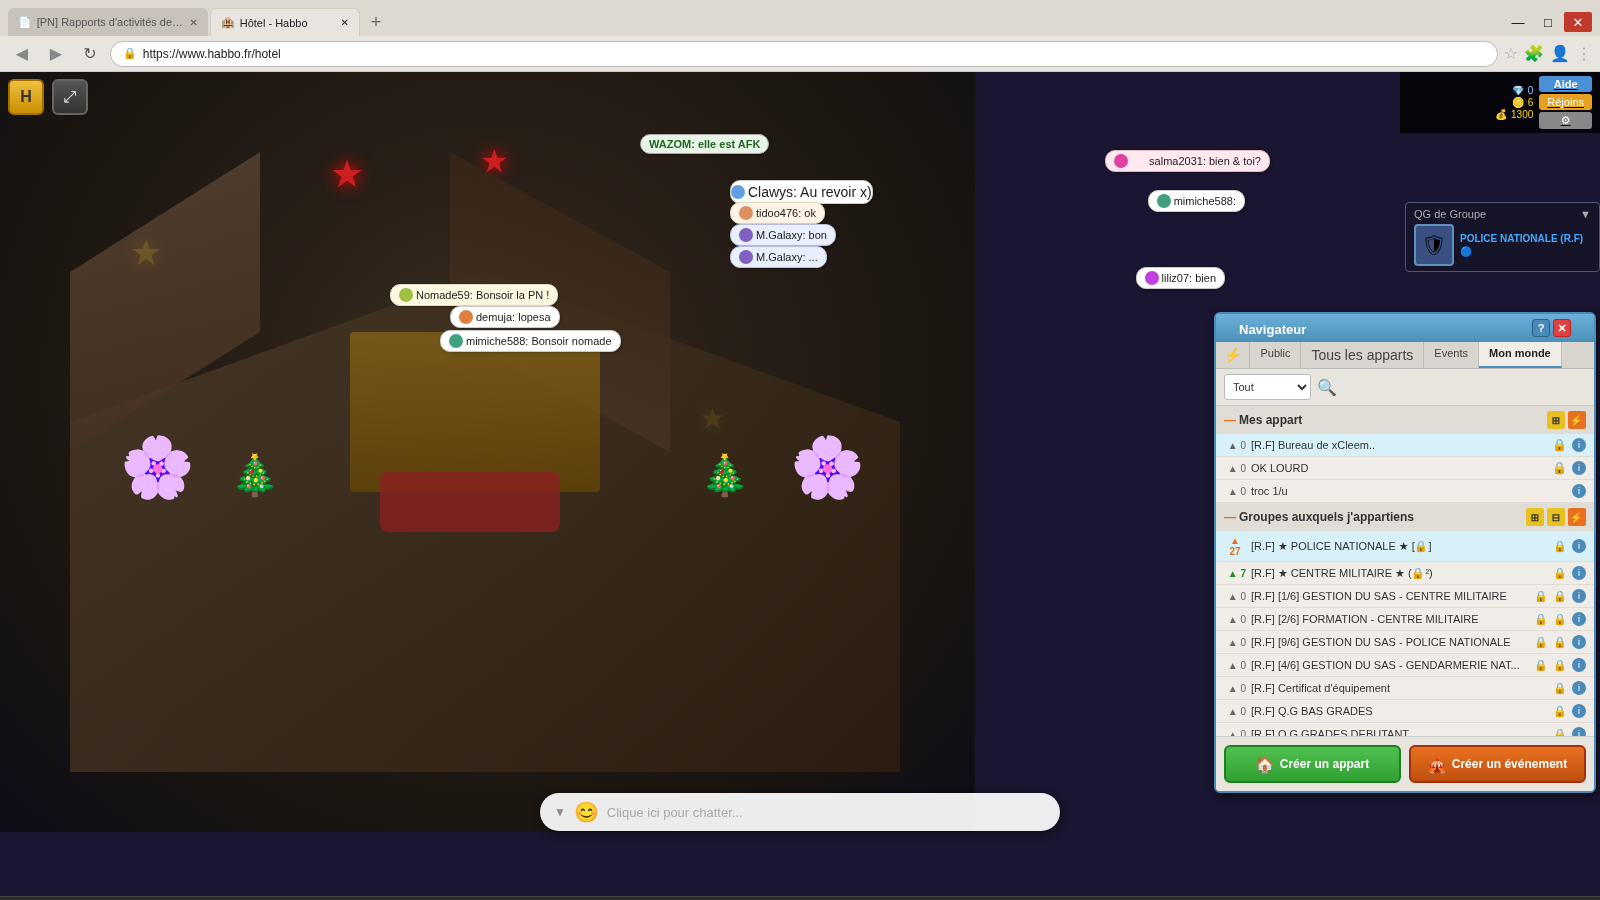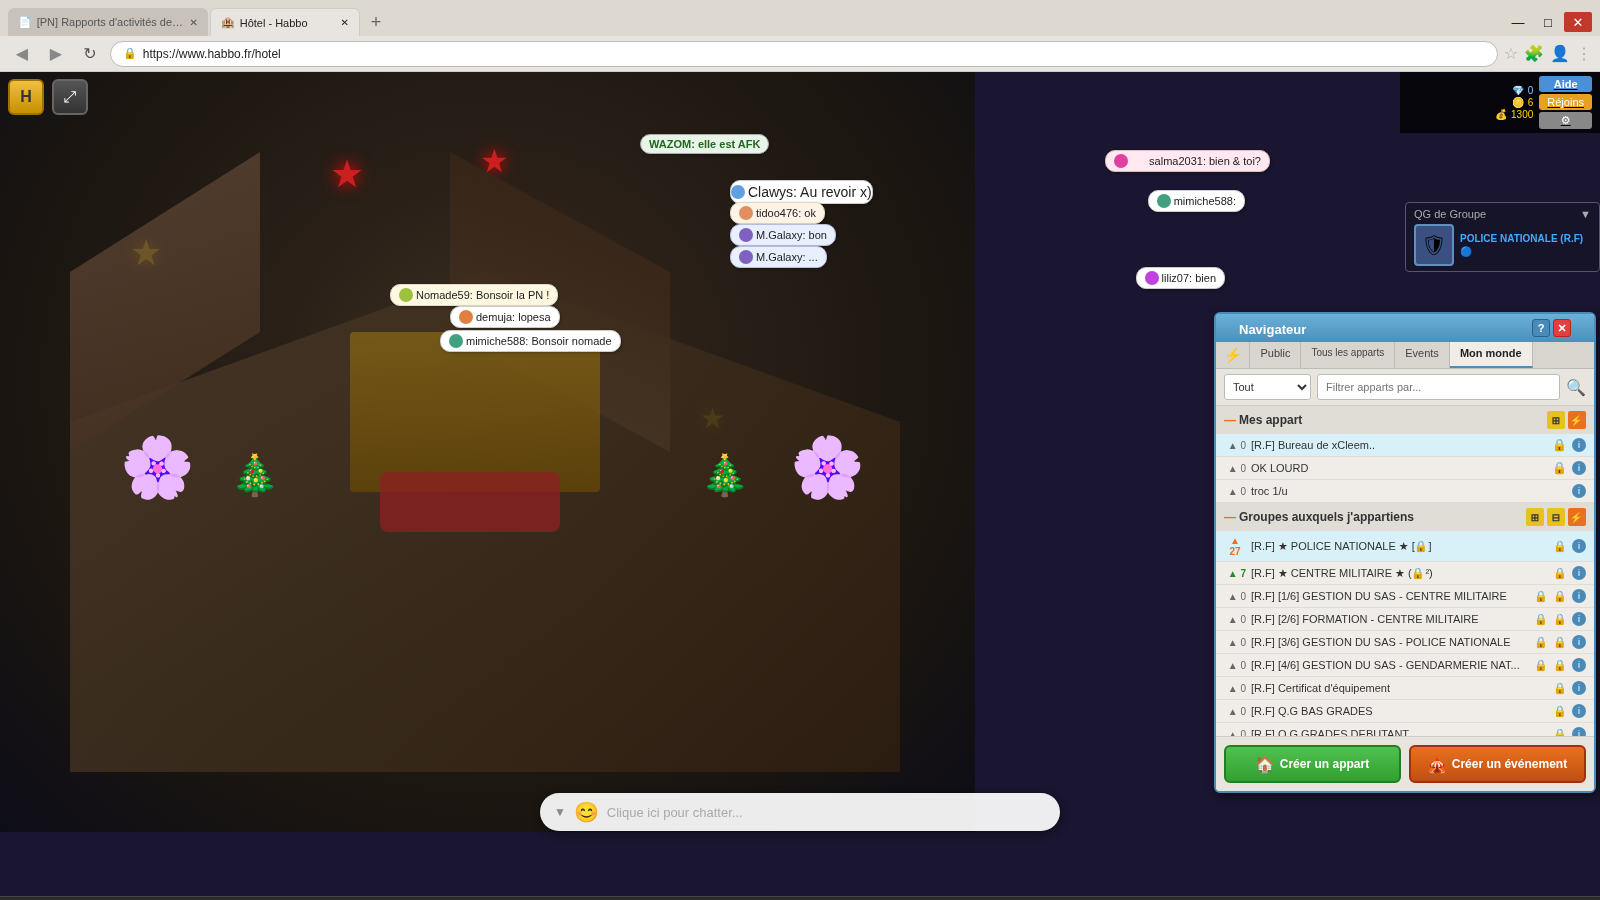--- a/index.html
+++ b/index.html
@@ -169,33 +169,32 @@
       <span>Navigateur</span>
       <div style="display:flex; gap:3px;">
         <div style="width:18px; height:18px; background:#4a8ab8; border:1px solid #2a6090; border-radius:3px; display:flex; align-items:center; justify-content:center; font-size:11px; cursor:pointer; color:#fff;">?</div>
         <div style="width:18px; height:18px; background:#e04040; border:1px solid #c02020; border-radius:3px; display:flex; align-items:center; justify-content:center; font-size:11px; cursor:pointer; color:#fff;">✕</div>
       </div>
     </div>
 
     <div style="display:flex; background:#d8d4ce; border-bottom:1px solid #bbb;">
       <div style="padding:5px 8px; font-size:14px; color:#e8a020; cursor:pointer; border-right:1px solid #bbb;">⚡</div>
       <div style="padding:5px 10px; font-size:11px; color:#444; border-right:1px solid #bbb; cursor:pointer;">Public</div>
-      <div style="padding:5px 10px; font-size:10px; color:#444; border-right:1px solid #bbb; cursor:pointer;">Tous les apparts</div>
+      <div style="padding:5px 10px; font-size:14px; color:#444; border-right:1px solid #bbb; cursor:pointer;">Tous les apparts</div>
       <div style="padding:5px 10px; font-size:11px; color:#444; border-right:1px solid #bbb; cursor:pointer;">Events</div>
       <div style="padding:5px 10px; font-size:11px; color:#222; font-weight:bold; background:#f0ede8; border-right:1px solid #bbb; cursor:pointer; border-bottom:2px solid #4a90b8;">Mon monde</div>
     </div>
 
     <div style="display:flex; gap:6px; padding:5px 8px; background:#e8e4de; border-bottom:1px solid #ccc; align-items:center;">
       <select style="height:26px; border:1px solid #bbb; border-radius:3px; background:#fff; padding:0 4px; font-size:11px; color:#333; min-width:80px;">
         <option>Tout</option>
         <option>Nom</option>
         <option>Tags</option>
         <option>Propriétaire</option>
       </select>
-      <input type="text" style="flex: 1 1 0%; height: 26px; border: 1px solid rgb(187, 187, 187); border-radius: 3px; background: rgb(255, 255, 255); padding: 0px 8px; font-size: 11px; color: rgb(51, 51, 51);" placeholder="Filtrer apparts par...">
       <span style="color:#e87020; font-size:16px; cursor:pointer;">🔍</span>
     </div>
 
     <div style="max-height:330px; overflow-y:auto; background:#f0ede8; position:relative;">
 
       <div>
         <div style="display:flex; align-items:center; padding:5px 8px; background:#e0dcd6; font-size:12px; font-weight:bold; color:#333; gap:3px;">
           <span style="color:#e87020; cursor:pointer;">—</span>
           <span>Mes appart</span>
           <div style="margin-left:auto; display:flex; gap:3px;">
@@ -261,21 +260,21 @@
         <div style="display:flex; align-items:center; padding:4px 8px; border-bottom:1px solid #e0dcd6; gap:5px; font-size:11px; cursor:pointer;">
           <span style="width:22px; text-align:right; font-size:10px; color:#666;">▲ 0</span>
           <span style="flex:1; color:#333;">[R.F] [2/6] FORMATION  - CENTRE MILITAIRE</span>
           <span style="color:#888; font-size:11px;">🔒</span>
           <span style="color:#888; font-size:11px;">🔒</span>
           <div style="width:14px; height:14px; background:#4a8ab8; color:#fff; border-radius:50%; font-size:9px; display:flex; align-items:center; justify-content:center; cursor:pointer;">i</div>
         </div>
 
         <div style="display:flex; align-items:center; padding:4px 8px; border-bottom:1px solid #e0dcd6; gap:5px; font-size:11px; cursor:pointer;">
           <span style="width:22px; text-align:right; font-size:10px; color:#666;">▲ 0</span>
-          <span style="flex:1; color:#333;">[R.F] [3/6] GESTION DU SAS - POLICE NATIONALE</span>
+          <span style="flex:1; color:#333;">[R.F] [9/6] GESTION DU SAS - POLICE NATIONALE</span>
           <span style="color:#888; font-size:11px;">🔒</span>
           <span style="color:#888; font-size:11px;">🔒</span>
           <div style="width:14px; height:14px; background:#4a8ab8; color:#fff; border-radius:50%; font-size:9px; display:flex; align-items:center; justify-content:center; cursor:pointer;">i</div>
         </div>
 
         <div style="display:flex; align-items:center; padding:4px 8px; border-bottom:1px solid #e0dcd6; gap:5px; font-size:11px; cursor:pointer;">
           <span style="width:22px; text-align:right; font-size:10px; color:#666;">▲ 0</span>
           <span style="flex:1; color:#333; overflow:hidden; text-overflow:ellipsis; white-space:nowrap;">[R.F] [4/6] GESTION DU SAS - GENDARMERIE NAT...</span>
           <span style="color:#888; font-size:11px;">🔒</span>
           <span style="color:#888; font-size:11px;">🔒</span>

